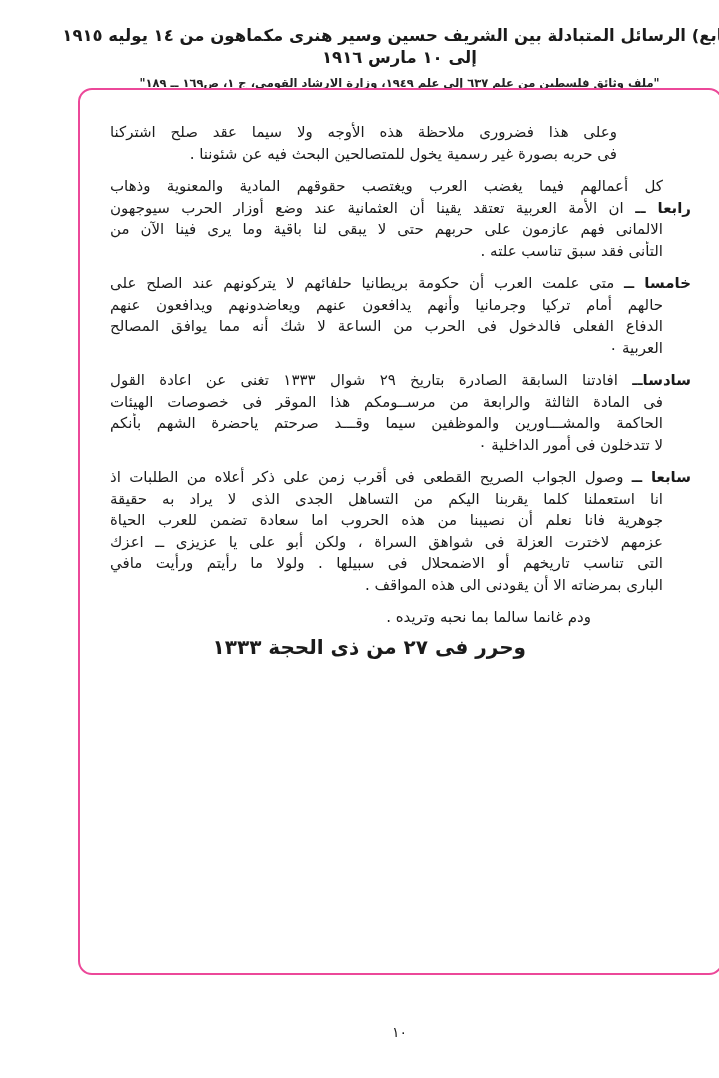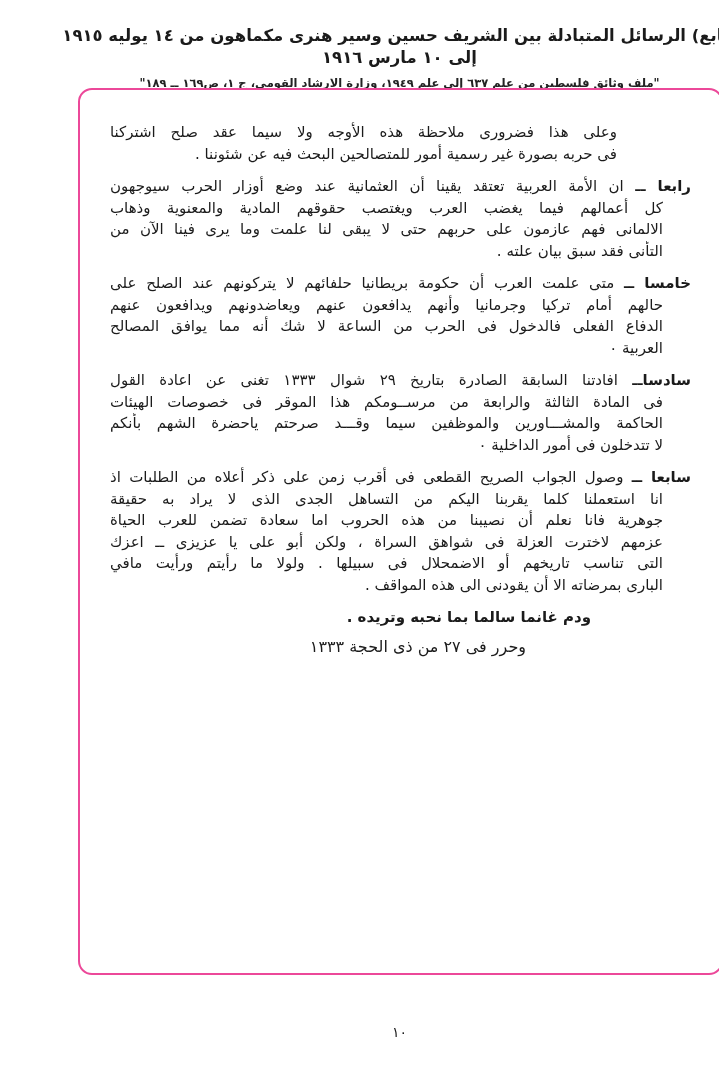--- a/index.html
+++ b/index.html
@@ -64,26 +64,25 @@
   .intro  { margin: 0 74px 11px 0; }
   .clause { margin-bottom: 11px; }
   .clause-label { font-weight: bold; }
   .closing {
     font-size: 15px;
     line-height: 21.5px;
     white-space: nowrap;
     direction: rtl;
     text-align: right;
     margin: 0 100px 7px 0;
-    font-weight: bold;
   }
   .dateline {
-    font-size: 16px;
+    font-size: 20px;
     line-height: 22px;
-    font-weight: normal;
+    font-weight: bold;
     white-space: nowrap;
     direction: rtl;
     text-align: right;
     margin: 0 165px 0 0;
   }
   
   .pagenum {
     position: absolute;
     top: 1024px;
     left: 0;
@@ -100,28 +99,28 @@
 
   <header>
     <div class="hdr-title">(تابع) الرسائل المتبادلة بين الشريف حسين وسير هنرى مكماهون من ١٤ يوليه ١٩١٥ إلى ١٠ مارس ١٩١٦</div>
     <div class="hdr-subtitle">"ملف وثائق فلسطين من علم ٦٣٧ إلى علم ١٩٤٩، وزارة الارشاد القومي، ج ١، ص١٦٩ ــ ١٨٩"</div>
   </header>
 
   <div class="frame">
 
     <div class="intro">
       <div class="ln">وعلى هذا فضرورى ملاحظة هذه الأوجه ولا سيما عقد صلح اشتركنا</div>
-      <div class="ln ln-end">فى حربه بصورة غير رسمية أمور للمتصالحين البحث فيه عن شئوننا .</div>
+      <div class="ln ln-end">فى حربه بصورة غير رسمية يخول للمتصالحين البحث فيه عن شئوننا .</div>
     </div>
 
     <div class="clause">
+      <div class="ln cont">كل أعمالهم فيما يغضب العرب ويغتصب حقوقهم المادية والمعنوية وذهاب</div>
       <div class="ln"><b class="clause-label">رابعا ــ</b> <span>ان الأمة العربية تعتقد يقينا أن العثمانية عند وضع أوزار الحرب سيوجهون</span></div>
-      <div class="ln cont">كل أعمالهم فيما يغضب العرب ويغتصب حقوقهم المادية والمعنوية وذهاب</div>
-      <div class="ln cont">الالمانى فهم عازمون على حربهم حتى لا يبقى لنا علمت وما يرى فينا الآن من</div>
-      <div class="ln cont ln-end">التأنى فقد سبق بيان علته .</div>
+      <div class="ln cont">الالمانى فهم عازمون على حربهم حتى لا يبقى لنا باقية وما يرى فينا الآن من</div>
+      <div class="ln cont ln-end">التأنى فقد سبق تناسب علته .</div>
     </div>
 
     <div class="clause">
       <div class="ln"><b class="clause-label">خامسا ــ</b> <span>متى علمت العرب أن حكومة بريطانيا حلفائهم لا يتركونهم عند الصلح على</span></div>
       <div class="ln cont">حالهم أمام تركيا وجرمانيا وأنهم يدافعون عنهم ويعاضدونهم ويدافعون عنهم</div>
       <div class="ln cont">الدفاع الفعلى فالدخول فى الحرب من الساعة لا شك أنه مما يوافق المصالح</div>
       <div class="ln cont ln-end">العربية ٠</div>
     </div>
 
     <div class="clause">

